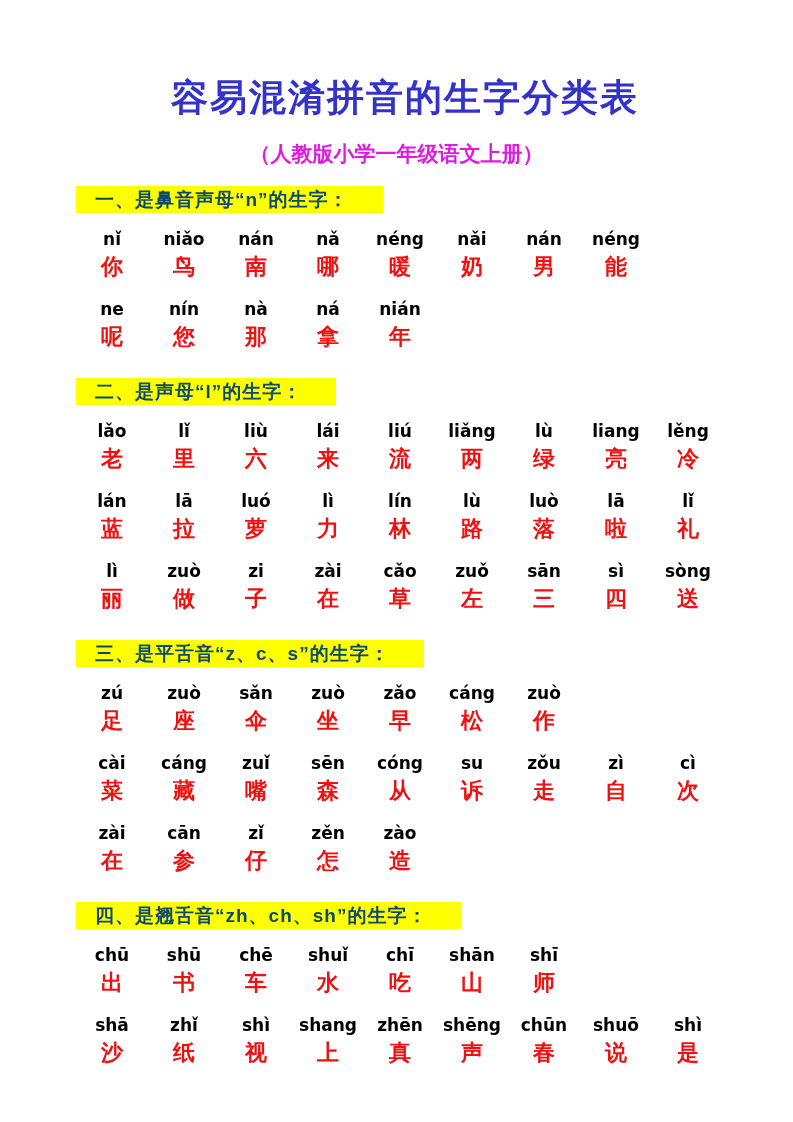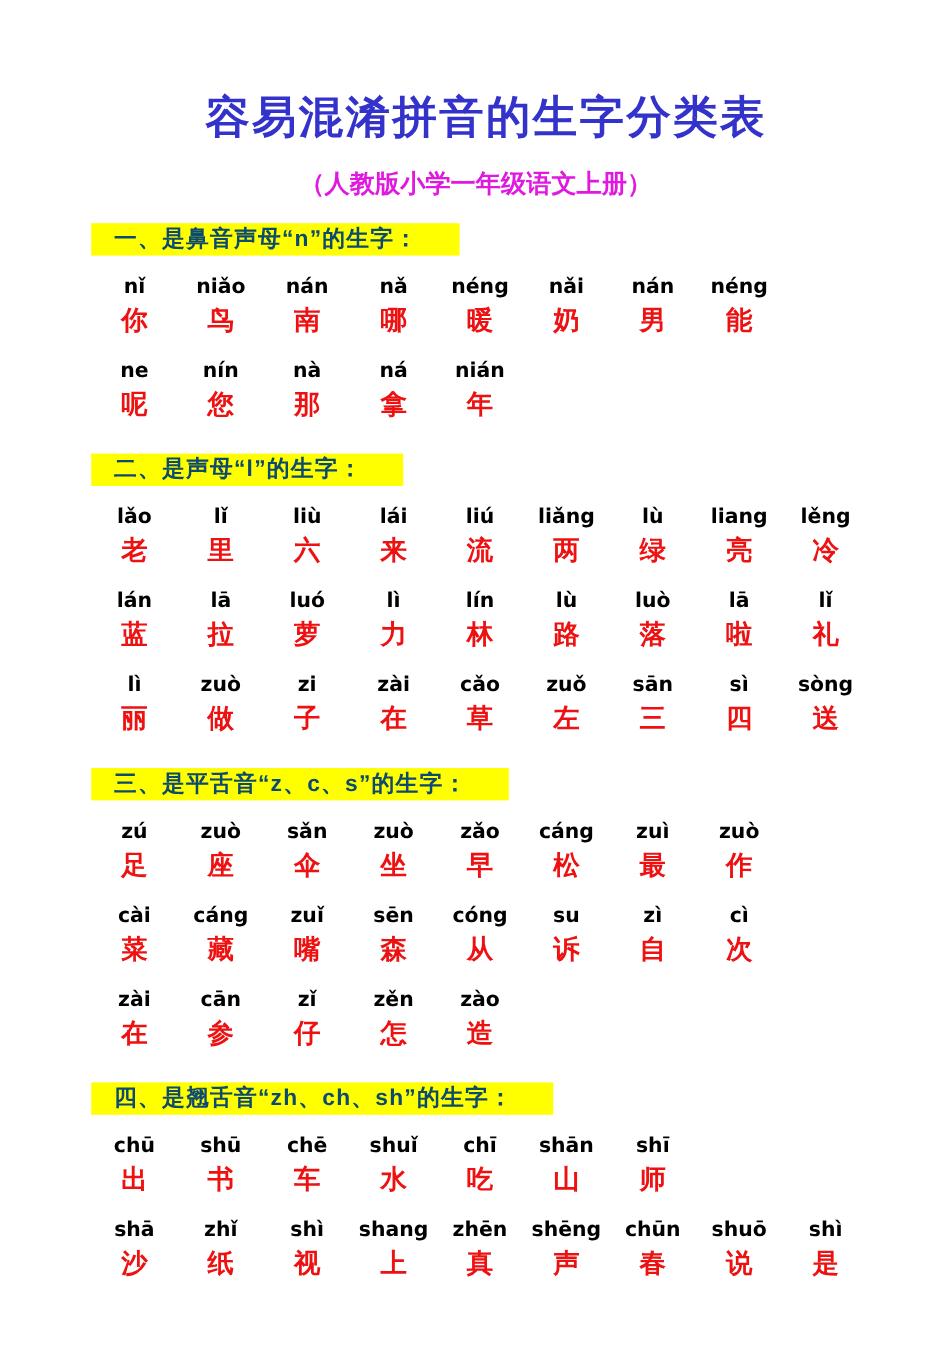--- a/index.html
+++ b/index.html
@@ -264,24 +264,20 @@
           </div>
           <div class="cell">
             <div class="py">zǎo</div>
             <div class="zi">早</div>
           </div>
           <div class="cell">
             <div class="py">cáng</div>
             <div class="zi">松</div>
           </div>
           <div class="cell">
-            <div class="py">zuì</div>
-            <div class="zi">最</div>
-          </div>
-          <div class="cell">
             <div class="py">zuò</div>
             <div class="zi">作</div>
           </div>
         </div><div class="row r-next">
           <div class="cell">
             <div class="py">cài</div>
             <div class="zi">菜</div>
           </div>
           <div class="cell">
             <div class="py">cáng</div>
@@ -295,20 +291,24 @@
             <div class="py">sēn</div>
             <div class="zi">森</div>
           </div>
           <div class="cell">
             <div class="py">cóng</div>
             <div class="zi">从</div>
           </div>
           <div class="cell">
             <div class="py">su</div>
             <div class="zi">诉</div>
+          </div>
+          <div class="cell">
+            <div class="py">zǒu</div>
+            <div class="zi">走</div>
           </div>
           <div class="cell">
             <div class="py">zì</div>
             <div class="zi">自</div>
           </div>
           <div class="cell">
             <div class="py">cì</div>
             <div class="zi">次</div>
           </div>
         </div><div class="row r-next">

